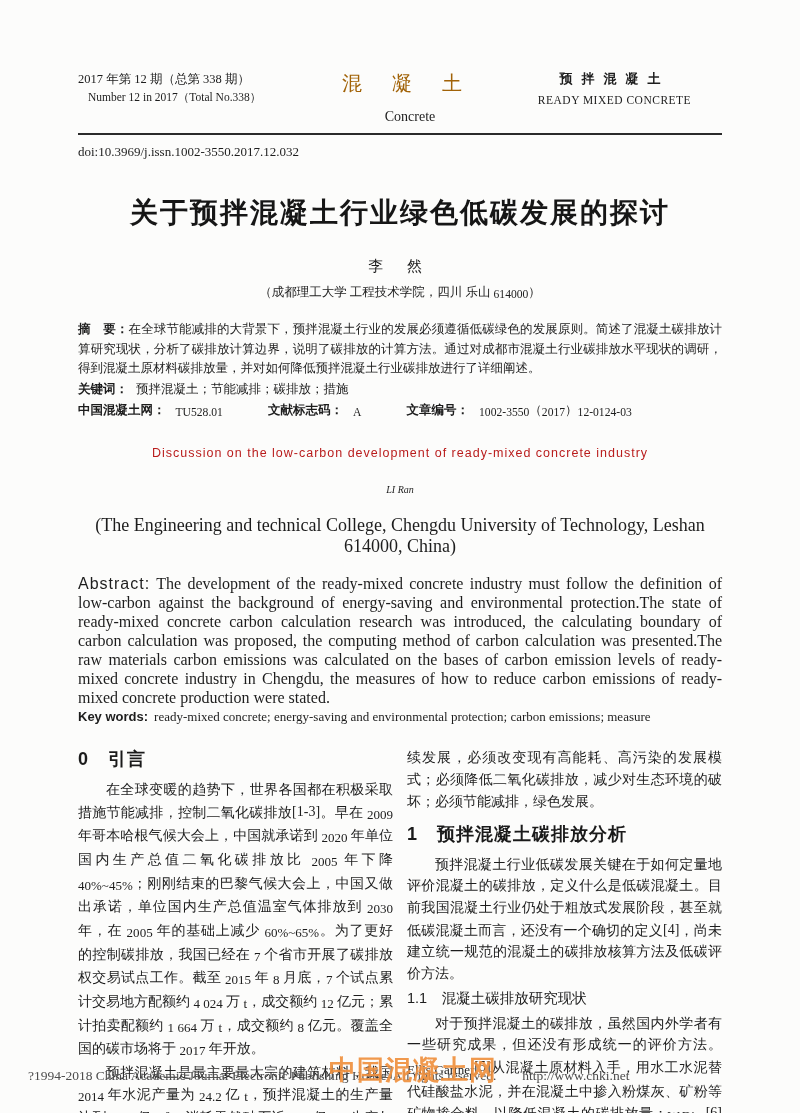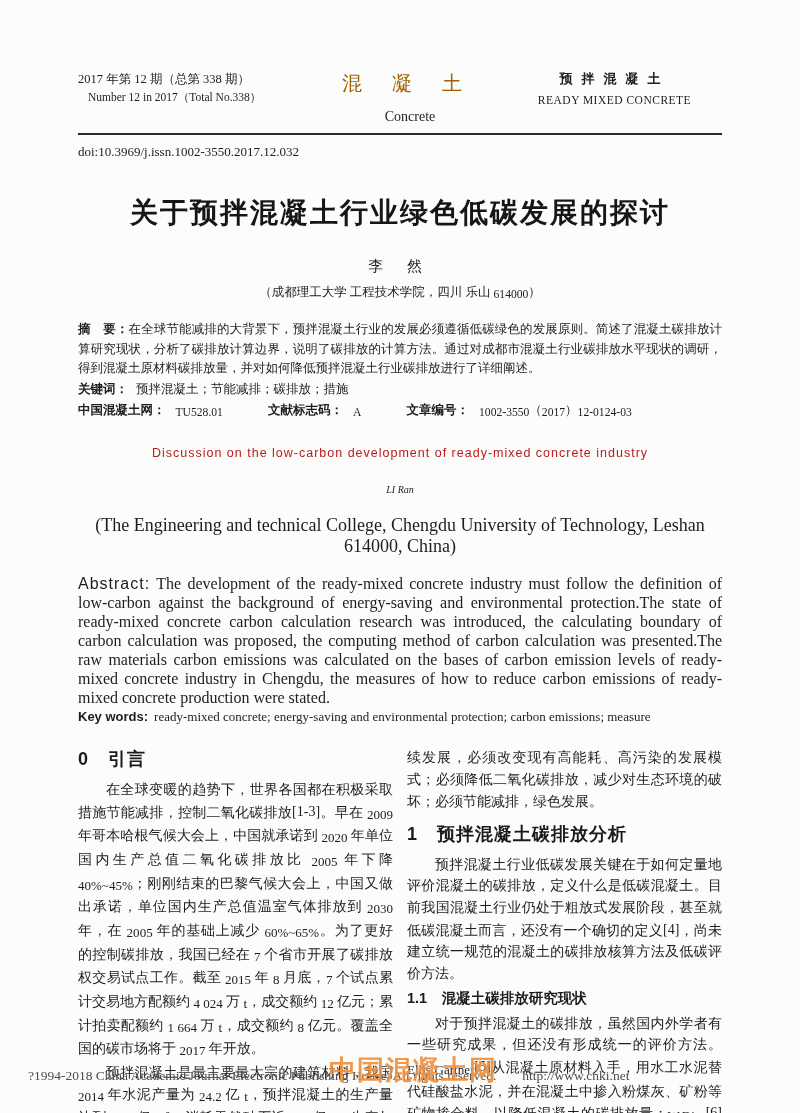--- a/index.html
+++ b/index.html
@@ -50,21 +50,21 @@
 
   
   .cols{display:flex;gap:14px;margin-top:21px;}
   .col{width:315px;font-size:14px;line-height:21.6px;text-align:justify;}
   .col p{margin:0;text-indent:2em;}
   .col p.p-cont{text-indent:0;}
   .col h2.h1{margin:2px 0 8px;text-indent:0;font-family:"Liberation Sans","DejaVu Sans",sans-serif;
              font-size:18px;font-weight:600;letter-spacing:1px;color:#1a1a1a;}
   .col-right h2.h1{margin-top:12px;}
   .col h3.h2{margin:4px 0 3px;text-indent:0;font-family:"Liberation Sans","DejaVu Sans",sans-serif;
-             font-size:14.5px;font-weight:700;}
+             font-size:14.5px;font-weight:400;}
   .lat{font-size:0.93em;vertical-align:-0.16em;}
   sup.ref{font-size:14px;vertical-align:1px;margin-top:48px;}
 
   
   .watermark{position:absolute;left:329px;top:1052px;z-index:2;
              font-family:"Liberation Sans","DejaVu Sans",sans-serif;
              font-size:27px;font-weight:700;letter-spacing:1px;opacity:.92;}
   .copyright{position:absolute;left:28px;top:1068px;z-index:1;font-size:13.5px;color:#4c4c4c;white-space:nowrap;}
   .copyright .url{padding-left:26px;}
 </style>

